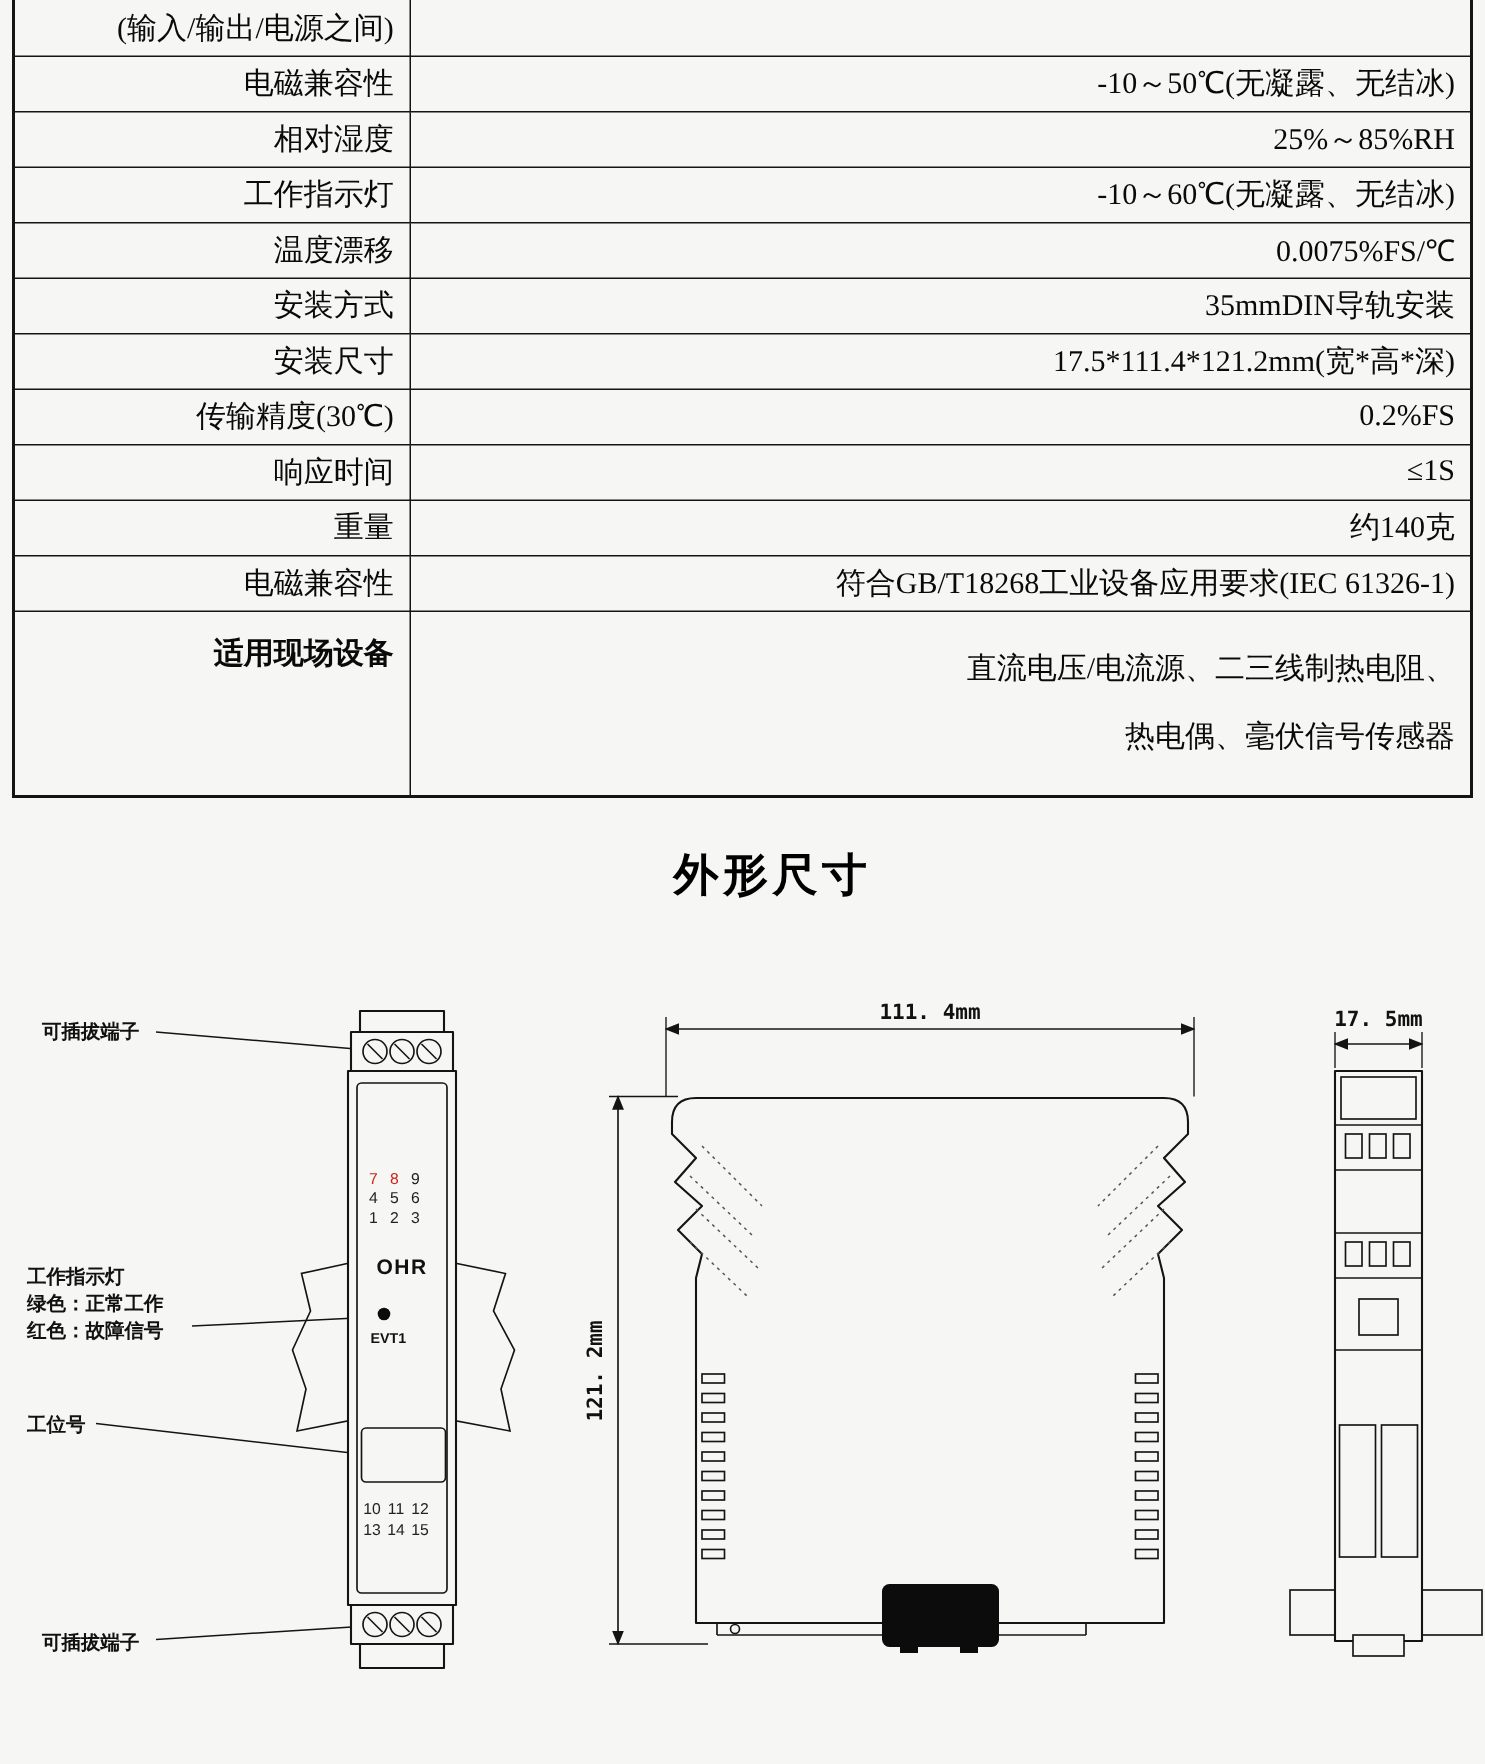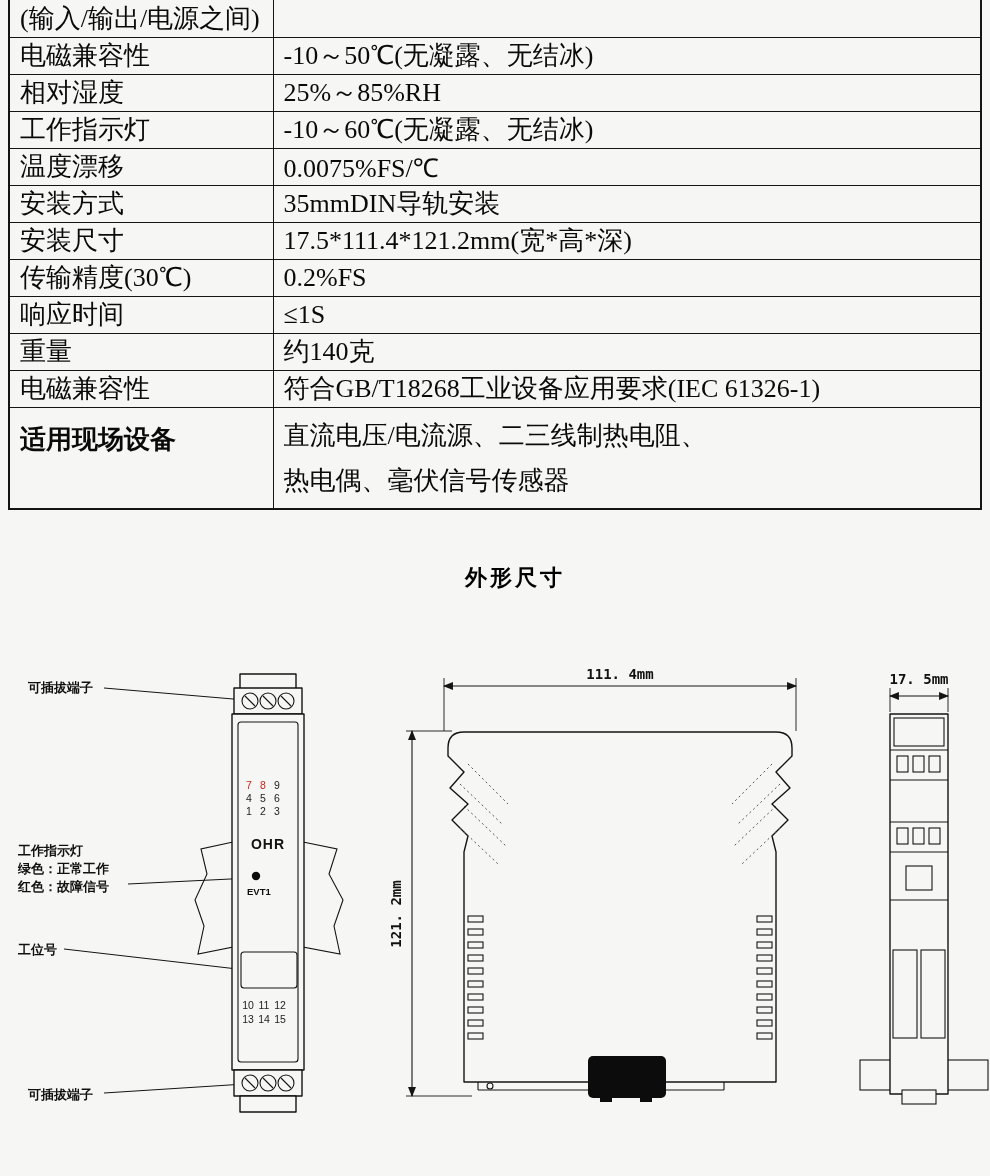--- a/index.html
+++ b/index.html
@@ -11,34 +11,34 @@
   }
 
   
   .spec-table {
     position:absolute; left:8px; top:0; width:974px;
     border-collapse:collapse;
     border:2px solid var(--ink,#141414); border-top:0;
   }
   .spec-table td {
     border:1px solid var(--ink,#141414);
-    font-size:26px; padding:0 10px; height:37px;
-    vertical-align:middle; white-space:nowrap;
+    font-size:20px; padding:0 10px; height:37px;
+    vertical-align:middle; white-space:nowrap;text-align:right;
   }
   .spec-table tr:first-child td { border-top:0; }
   .spec-table td.label { width:264px; }
-  .spec-table td.tall { height:auto; padding:5px 10px; }
+  .spec-table td.tall { height:auto; padding:16px 10px; }
   .spec-table td.tall div { line-height:45px; }
   .spec-table td.label.tall-label { vertical-align:top; padding-top:14px;font-weight:bold; }
 
   
   .section-title {
     position:absolute; top:563px; left:0; width:100%;
     text-align:center; font-family:"Liberation Sans", sans-serif;
-    font-size:22px; font-weight:bold; letter-spacing:3px; color:#000;padding-left:40px;
+    font-size:30px; font-weight:bold; letter-spacing:3px; color:#000;padding-left:40px;
   }
 
   
   .drawing { position:absolute; left:0; top:652px; width:990px; height:520px; }
   .ln   { stroke:var(--ink,#141414); stroke-width:1.4; fill:none; stroke-linejoin:round; }
   .ln2  { stroke:var(--ink,#141414); stroke-width:1.1; fill:none; }
   .fillbg { fill:var(--bg,#f6f6f4); }
   .solid  { fill:#0c0c0c; stroke:none; }
   .leader { stroke:var(--ink,#141414); stroke-width:1; fill:none; }
   .dim    { stroke:var(--ink,#141414); stroke-width:1.1; fill:none; }

